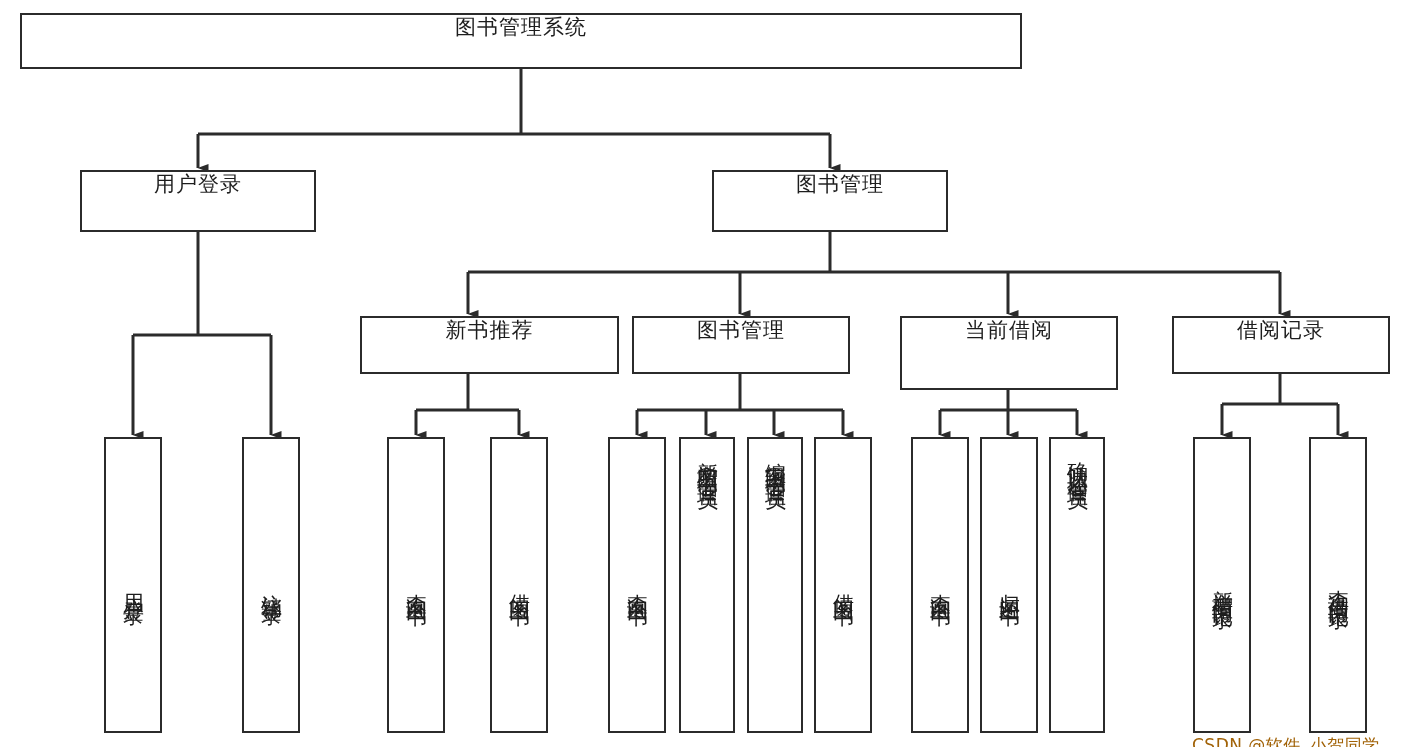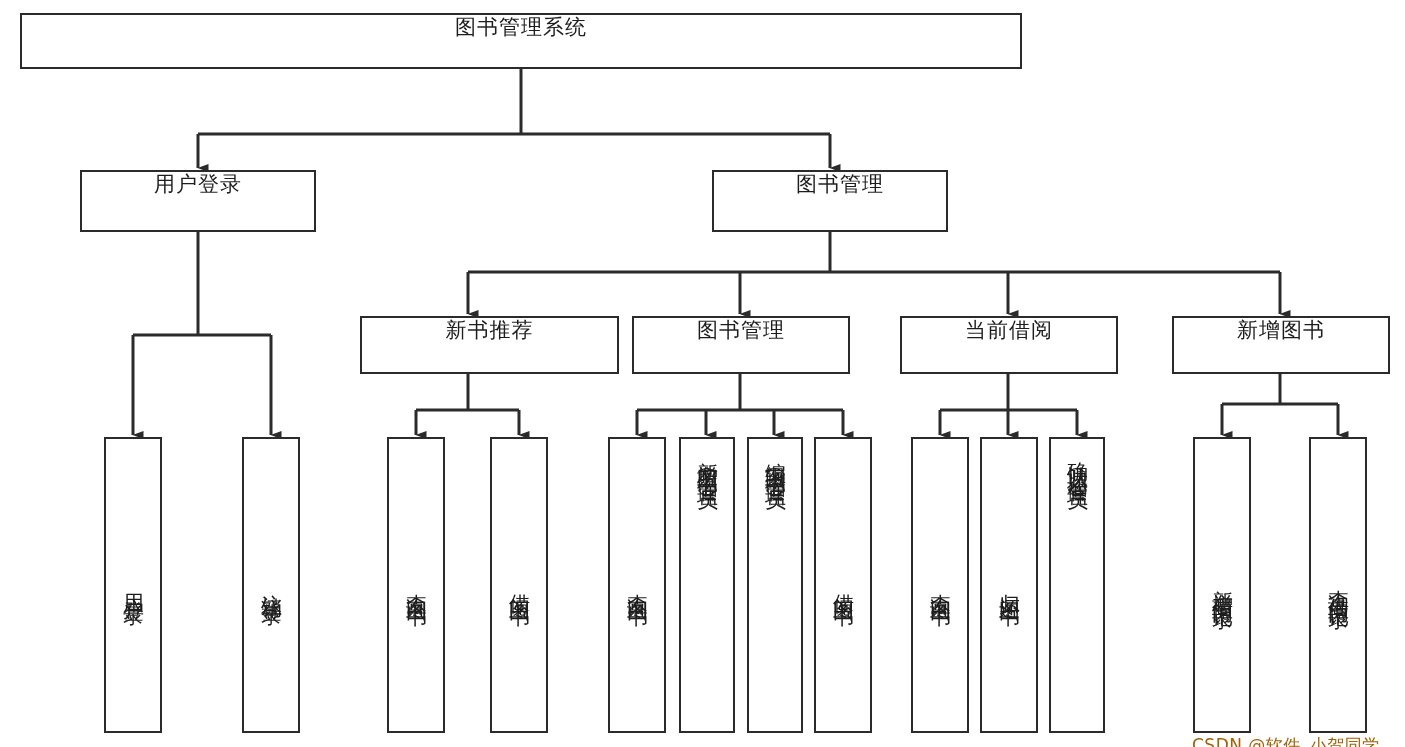--- a/index.html
+++ b/index.html
@@ -134,25 +134,25 @@
   <div class="node-box" style="left:712px; top:170px; width:236px; height:62px;padding-left:20px;">
     <span class="node-label">图书管理</span>
   </div>
 
   <div class="node-box" style="left:360px; top:316px; width:259px; height:58px;">
     <span class="node-label">新书推荐</span>
   </div>
   <div class="node-box" style="left:632px; top:316px; width:218px; height:58px;">
     <span class="node-label">图书管理</span>
   </div>
-  <div class="node-box" style="left:900px; top:316px; width:218px; height:58px;">
+  <div class="node-box" style="left:900px; top:316px; width:218px; height:74px;">
     <span class="node-label">当前借阅</span>
   </div>
   <div class="node-box" style="left:1172px; top:316px; width:218px; height:58px;">
-    <span class="node-label">新增图书</span>
+    <span class="node-label">借阅记录</span>
   </div>
 
   <div class="node-box vertical centered" style="left:104px; top:437px; width:58px; height:296px;">
     <span class="node-label">用户登录</span>
   </div>
   <div class="node-box vertical centered" style="left:242px; top:437px; width:58px; height:296px;">
     <span class="node-label">注销登录</span>
   </div>
 
   <div class="node-box vertical centered" style="left:387px; top:437px; width:58px; height:296px;">

